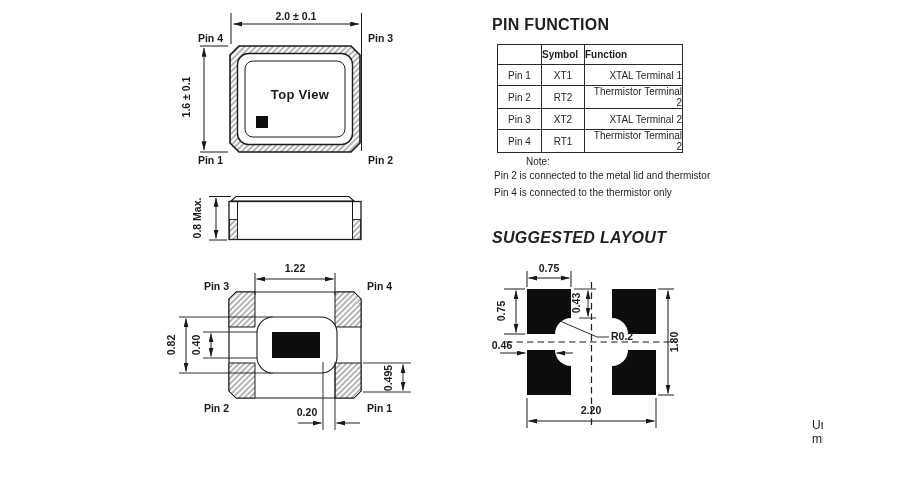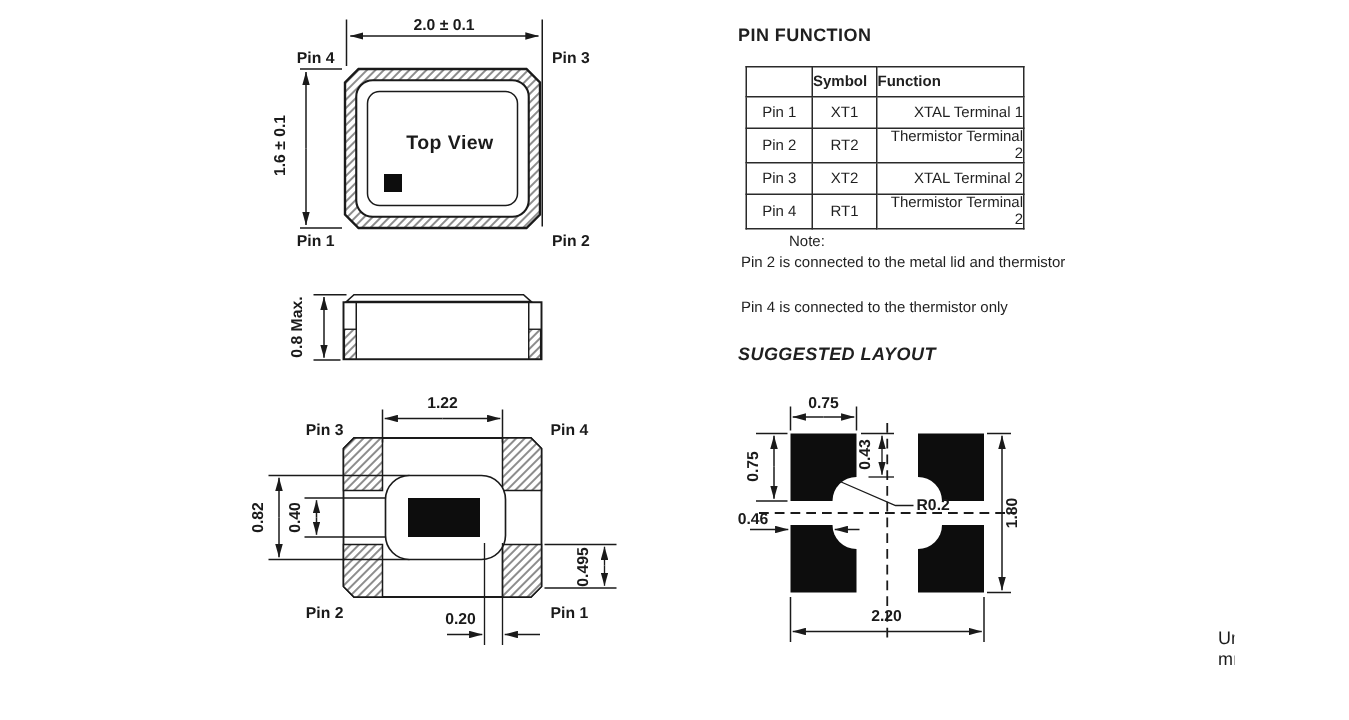--- a/index.html
+++ b/index.html
@@ -3,21 +3,21 @@
 <meta charset="utf-8">
 <style>
   html,body{margin:0;padding:0;background:#ffffff;}
   #page{position:relative;width:823px;height:480px;background:#fff;overflow:hidden;
         font-family:"Liberation Sans",sans-serif;color:#1a1a1a;}
   svg{position:absolute;left:0;top:0;}
   svg text{fill:#1a1a1a;}
   .t-dim{font-family:"Liberation Sans",sans-serif;font-weight:bold;font-size:10.5px;}
   .t-pin{font-family:"Liberation Sans",sans-serif;font-weight:bold;font-size:10.5px;}
   .t-view{font-family:"Liberation Sans",sans-serif;font-weight:bold;font-size:13px;letter-spacing:.3px;}
-  .heading{position:absolute;font-weight:bold;font-size:12px;letter-spacing:.3px;color:#1f1f1f;}
+  .heading{position:absolute;font-weight:bold;font-size:16px;letter-spacing:.3px;color:#1f1f1f;}
   #pin-table{position:absolute;left:497px;top:44px;border-collapse:collapse;font-size:10px;color:#1f1f1f;}
   #pin-table th,#pin-table td{border:1px solid #2a2a2a;padding:0;}
   #pin-table th{font-weight:bold;text-align:left;height:19px;}
   #pin-table td{height:20px;}
   #pin-table td.c{text-align:center;}
   #pin-table td.f{text-align:right;padding-left:6px;}
   .notes{position:absolute;left:494px;font-size:10px;color:#1f1f1f;white-space:nowrap;}
   #units{position:absolute;left:812px;top:418px;font-size:12px;color:#1c1c1c;}
 </style>
 </head>
@@ -246,19 +246,19 @@
   <tr>
     <td class="c">Pin 4</td>
     <td class="c">RT1</td>
     <td class="f">Thermistor Terminal 2</td>
   </tr>
 </tbody>
     </table>
 
 <div class="notes" style="top:156px;padding-left:32px;">Note:</div>
 <div class="notes" style="top:170px;">Pin 2 is connected to the metal lid and thermistor</div>
-<div class="notes" style="top:200px;">Pin 4 is connected to the thermistor only</div>
+<div class="notes" style="top:187px;">Pin 4 is connected to the thermistor only</div>
 
 <div class="heading" style="left:492px;top:229px;font-style:italic;">SUGGESTED LAYOUT</div>
 
 <div id="units">Units: mm</div>
 
 </div>
 
 </body></html>

